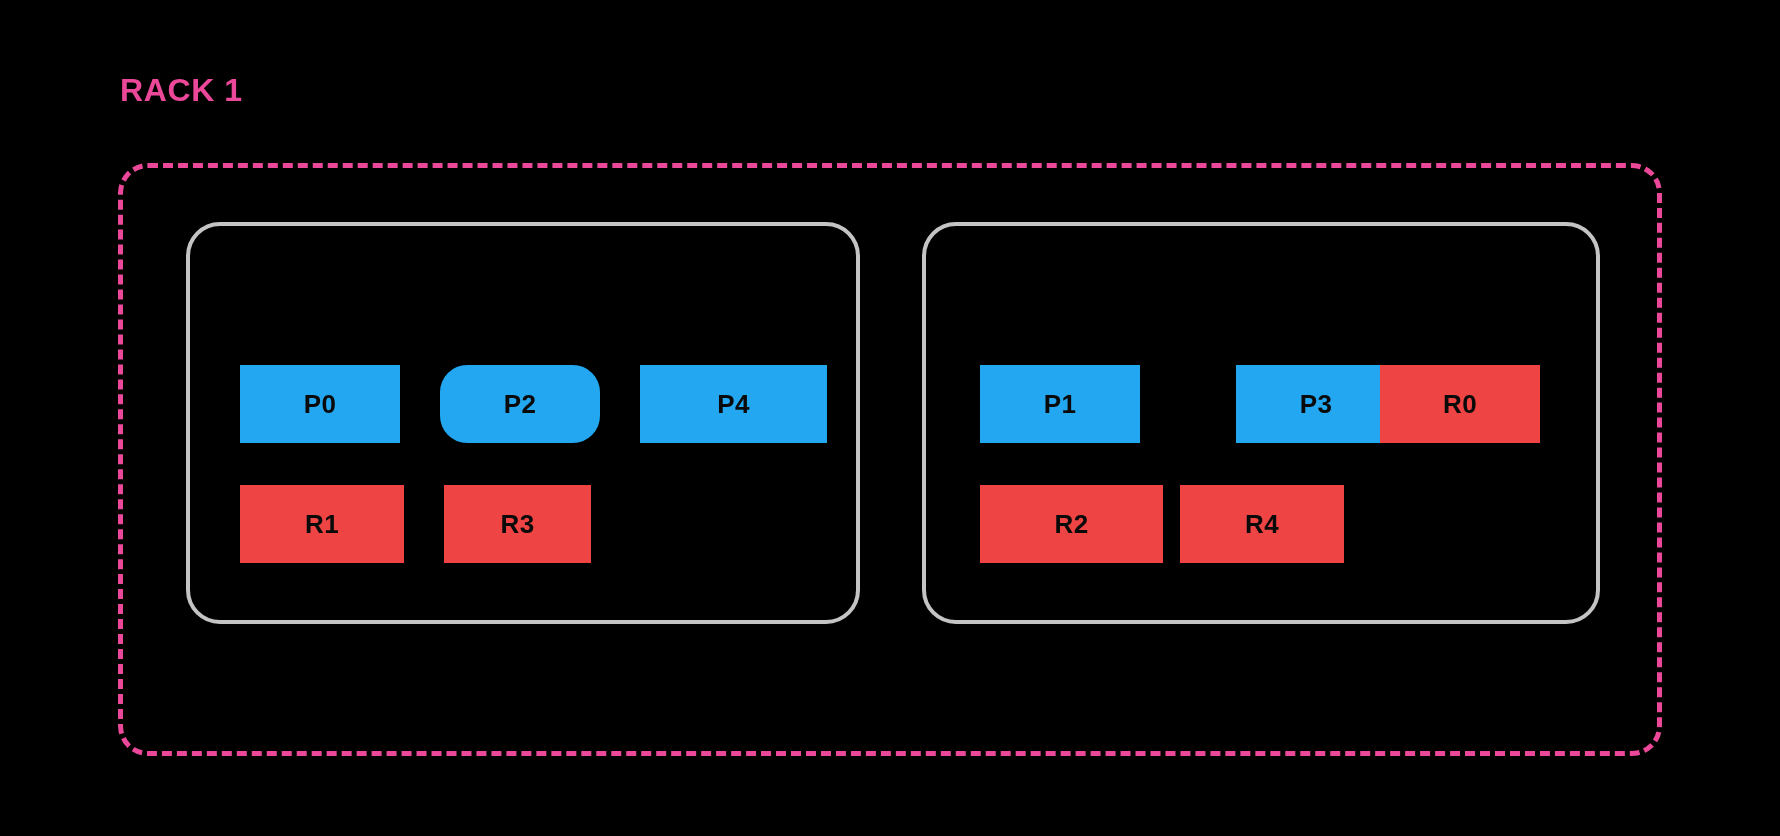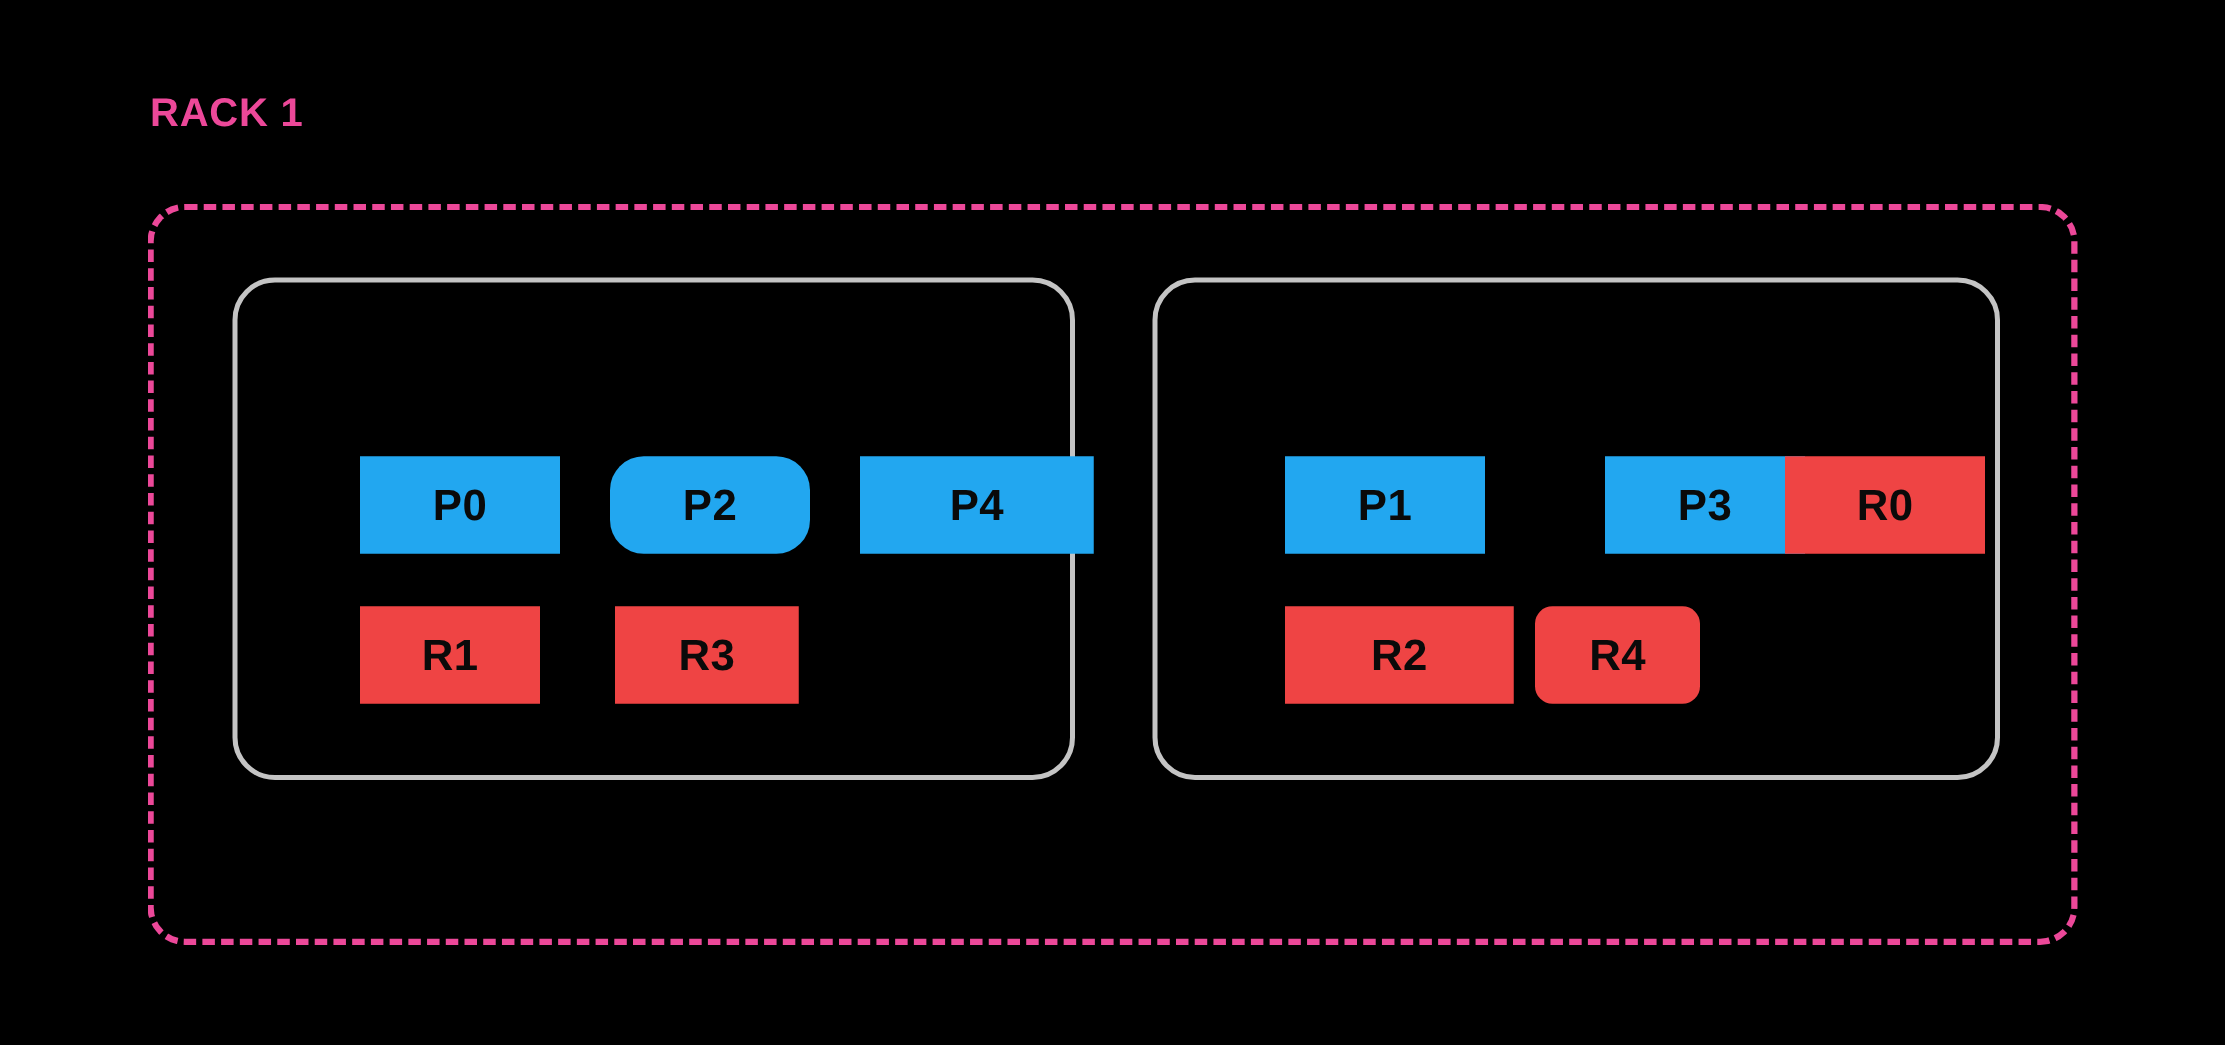--- a/index.html
+++ b/index.html
@@ -71,27 +71,26 @@
     height: 402px;
   }
 
   
   .unit {
     position: absolute;
     box-sizing: border-box;
     display: flex;
     align-items: center;
     justify-content: center;
-    font-size: 35px;
+    font-size: 26px;
     font-weight: bold;
     color: #0A0A0A;
     letter-spacing: 0.3px;
     line-height: 1;
     height: 78px;
-    margin-left: 48px;
   }
   .unit.primary {
     background: #22A7F0;
   }
   .unit.replica {
     background: #ef4444;
   }
 </style>
 </head>
 <body>
@@ -103,22 +102,22 @@
   <div class="rack-boundary"></div>
 
   <div class="node-panel left"></div>
 
   <div class="node-panel right"></div>
 
   <div id="units-layer">
       <div class="unit primary" style="left: 240px; top: 365px; width: 160px;">P0</div>
       <div class="unit primary" style="left: 440px; top: 365px; width: 160px; border-radius: 27px;">P2</div>
       <div class="unit primary" style="left: 640px; top: 365px; width: 187px;">P4</div>
-      <div class="unit replica" style="left: 240px; top: 485px; width: 144px;">R1</div>
+      <div class="unit replica" style="left: 240px; top: 485px; width: 164px;">R1</div>
       <div class="unit replica" style="left: 444px; top: 485px; width: 147px;">R3</div>
       <div class="unit primary" style="left: 980px; top: 365px; width: 160px; text-align: center;">P1</div>
       <div class="unit primary" style="left: 1236px; top: 365px; width: 160px;">P3</div>
       <div class="unit replica" style="left: 1380px; top: 365px; width: 160px;">R0</div>
       <div class="unit replica" style="left: 980px; top: 485px; width: 183px;">R2</div>
-      <div class="unit replica" style="left: 1180px; top: 485px; width: 132px; border-radius: 14px;">R4</div>
+      <div class="unit replica" style="left: 1180px; top: 485px; width: 164px;">R4</div>
     </div>
 
 </div>
 
 </body></html>

